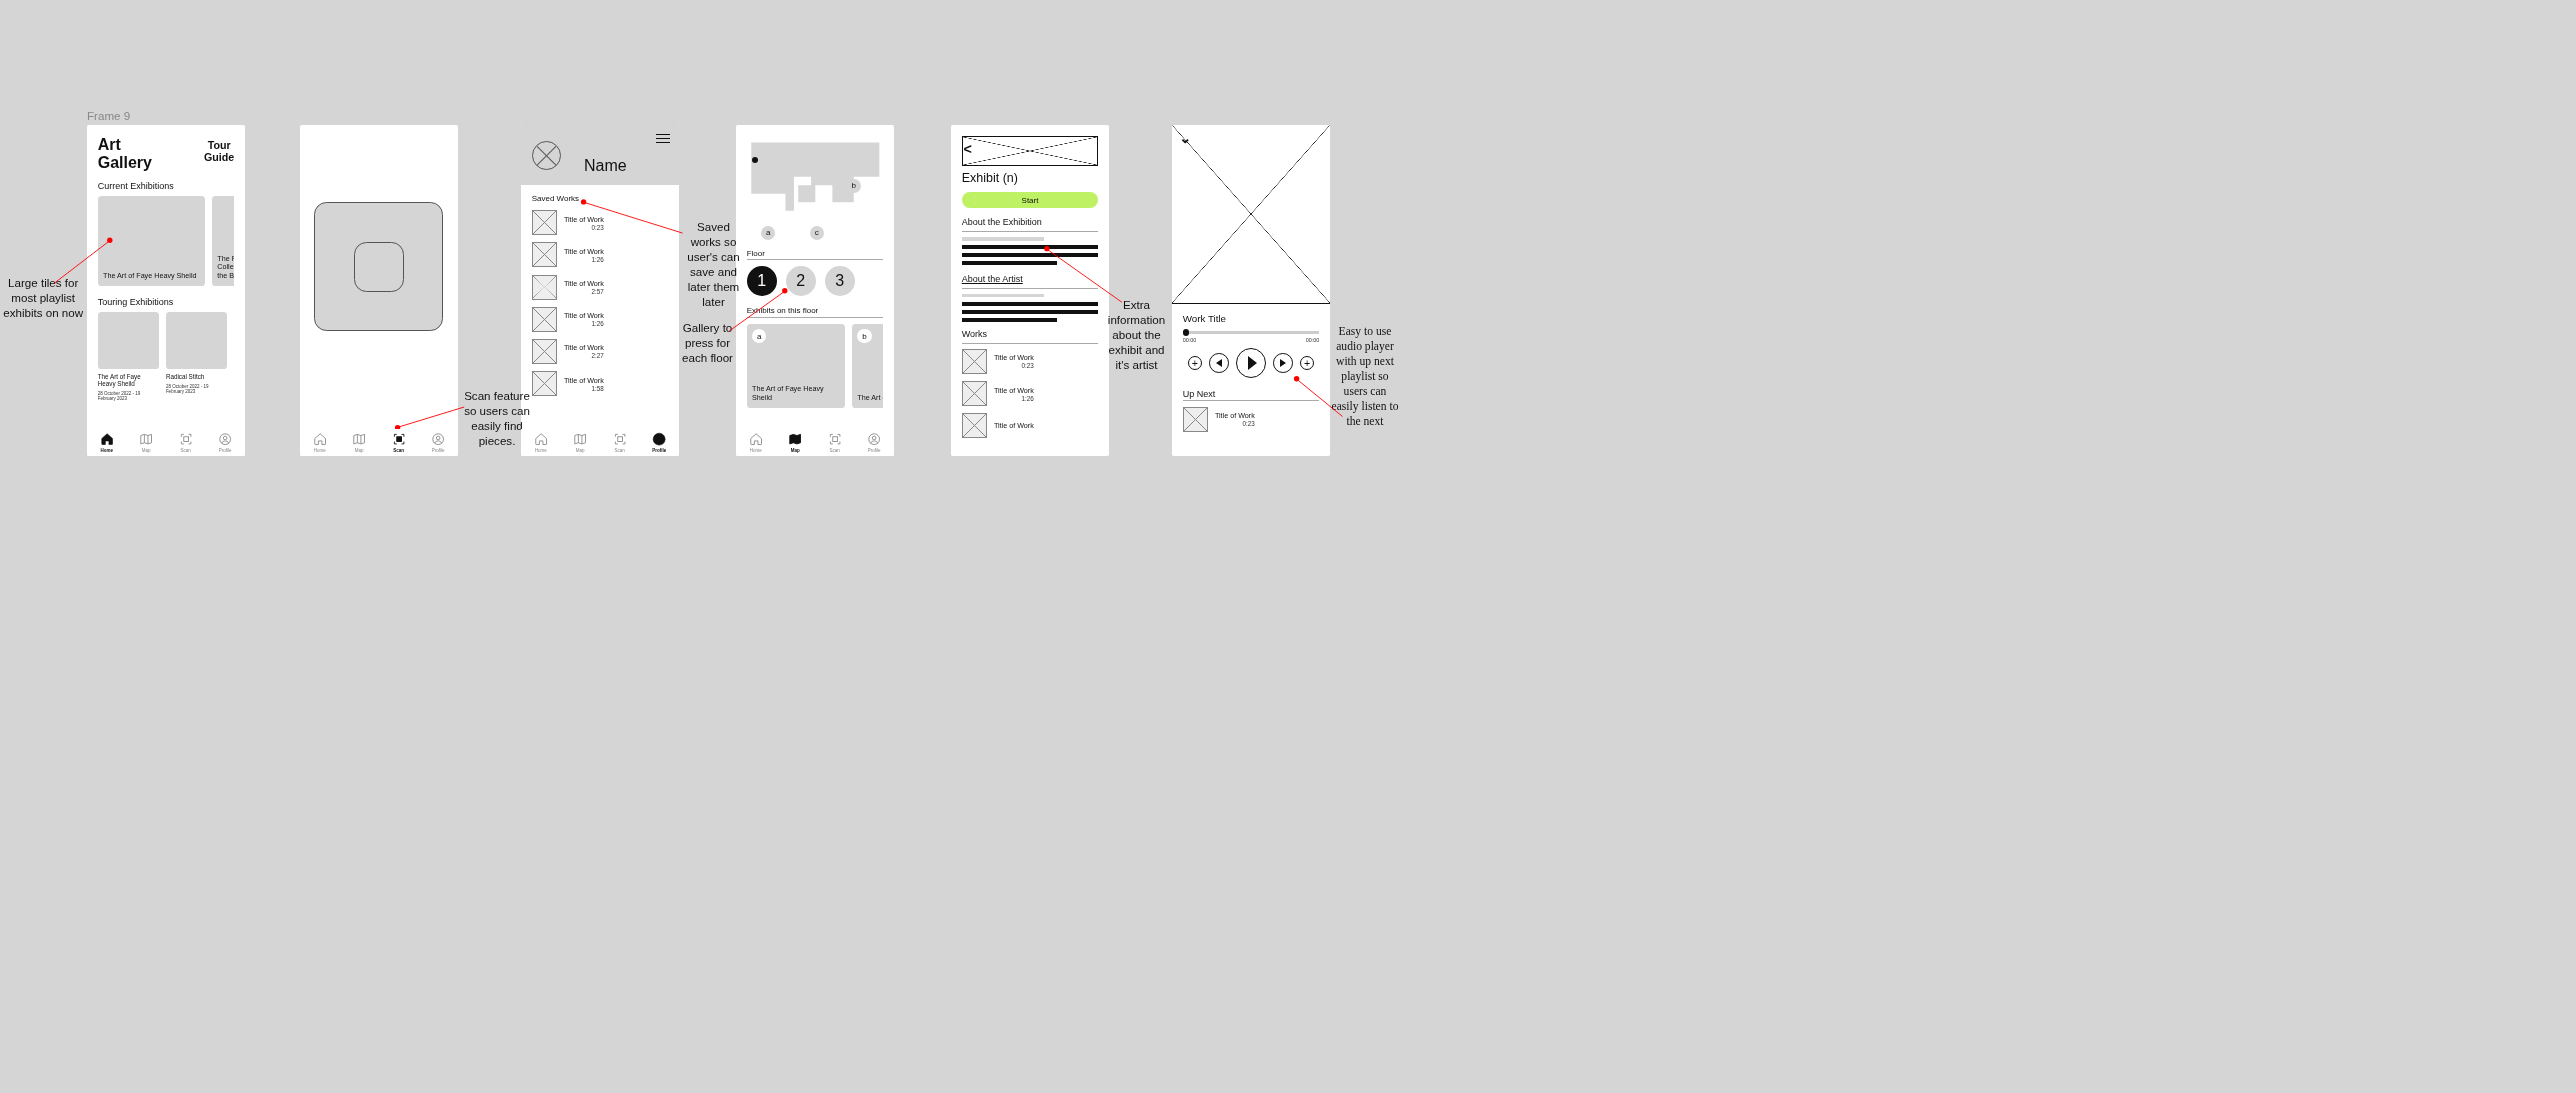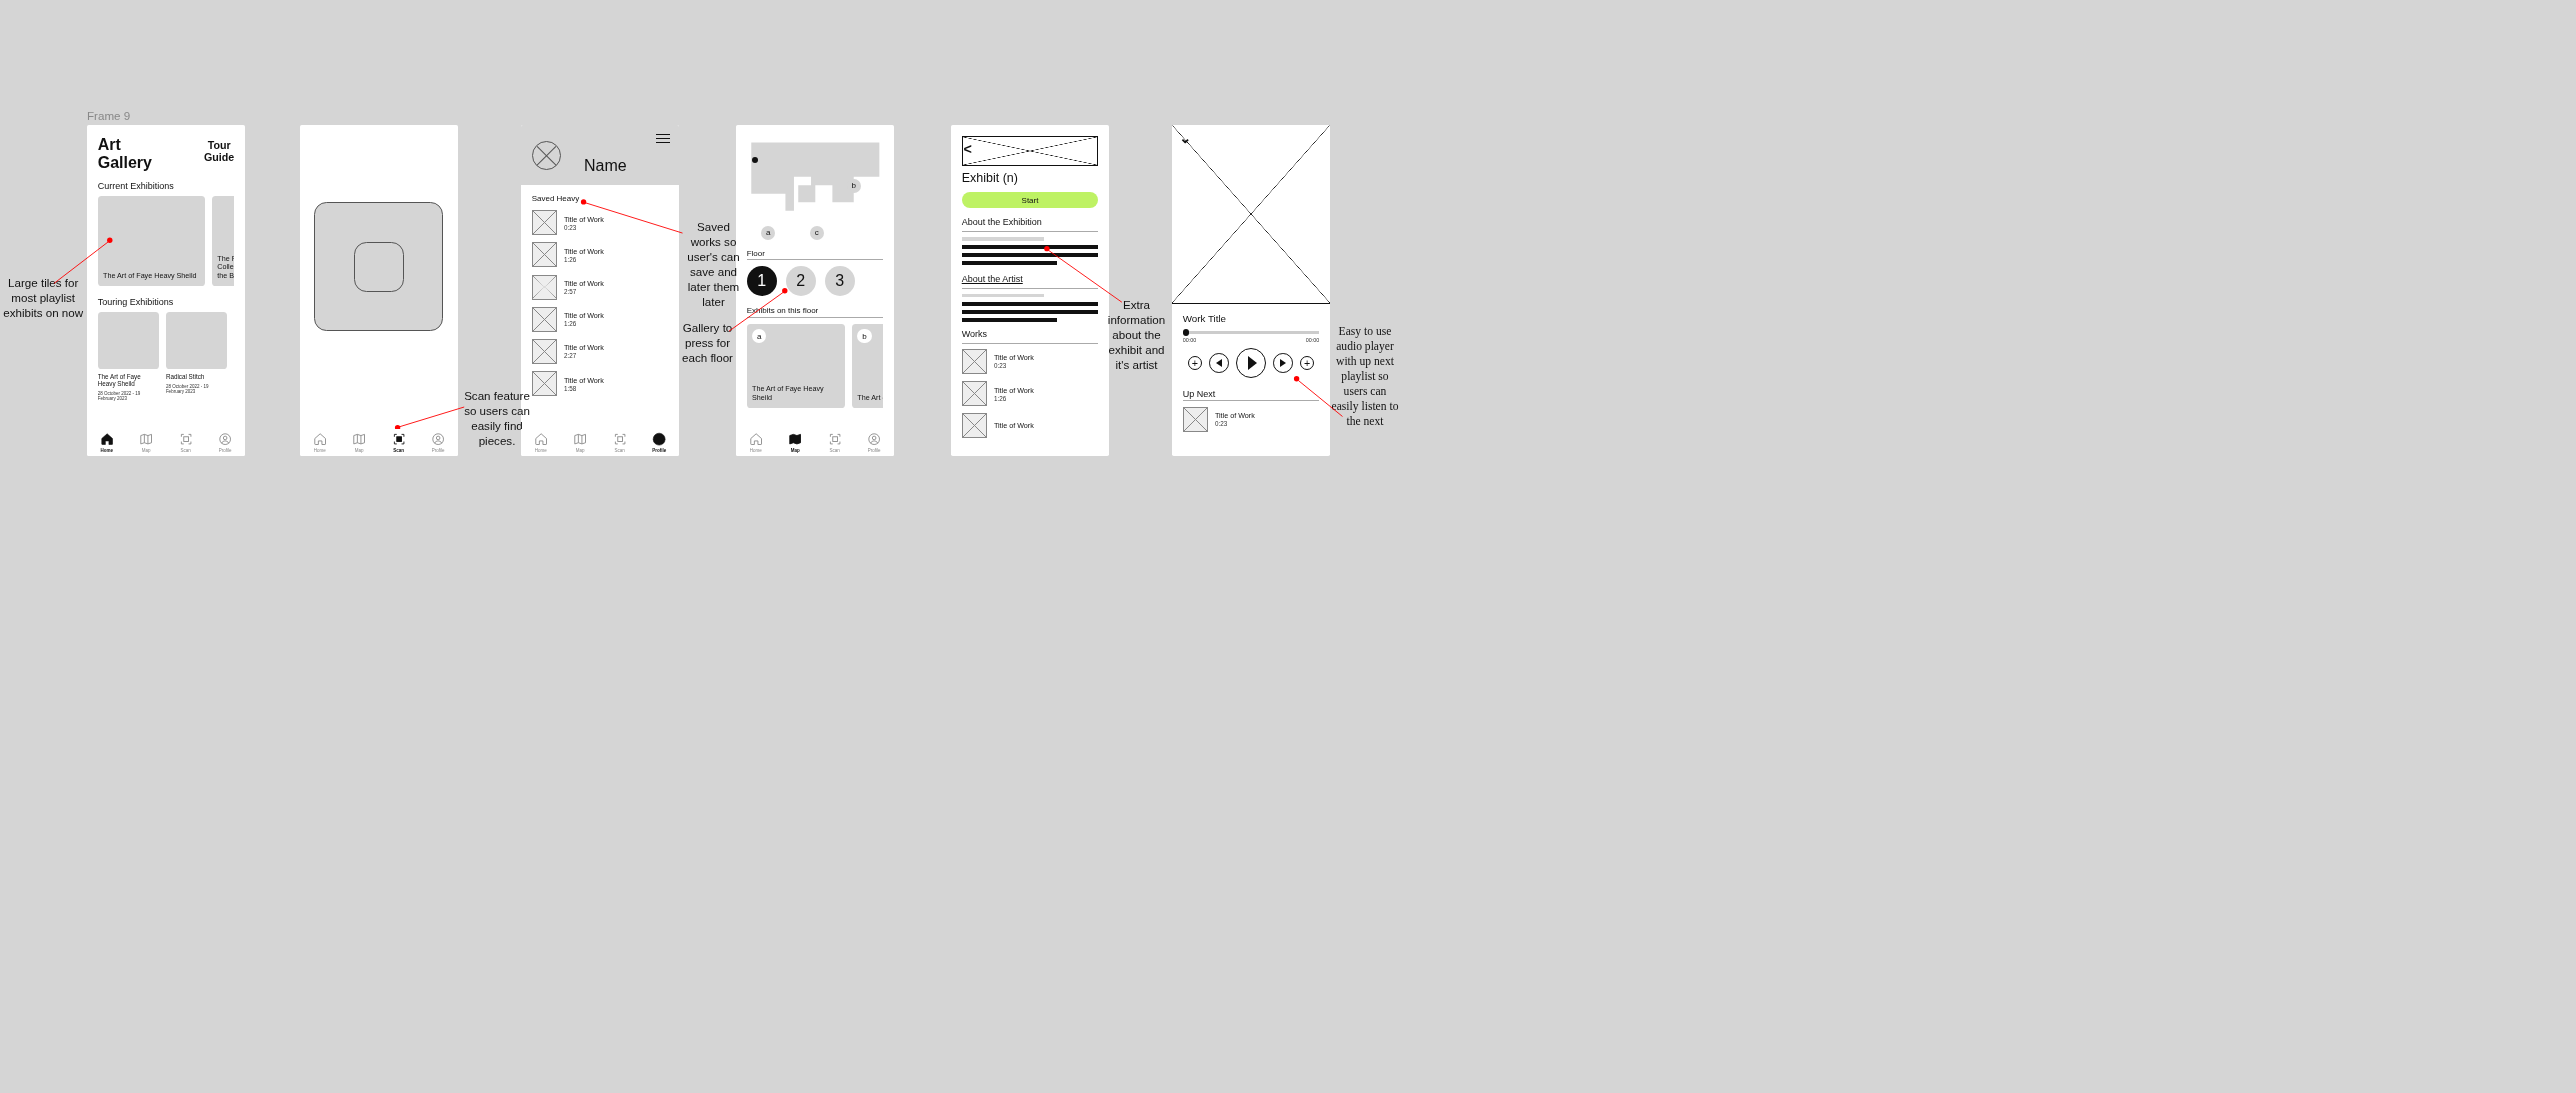--- a/index.html
+++ b/index.html
@@ -122,20 +122,21 @@
   }
   .text-lines div {
     height: 3.6px; background: #111; margin-bottom: 4.5px;
   }
   .text-lines.grey div { background: #d5d5d5; }
   .work-row {
     display: flex;
     align-items: center;
     gap: 7.2px;
     margin-bottom: 7.2px;
+    text-align: right;
   }
   .work-row .thumb-x { width: 25px; height: 25px; flex-shrink: 0; }
   .work-row .meta { display:flex; flex-direction:column; }
   .work-row .title { font-size: 7.2px; }
   .work-row .dur { font-size: 6.3px; color: #333; }
   .annotation {
     position: absolute;
     font-size: 11.6px;
     line-height: 1.3;
     text-align: center;
@@ -269,21 +270,21 @@
     <div style="position:relative;height:60px;background:#d5d5d5;">
       <div class="circle-x" style="position:absolute;left:10.7px;top:16px;width:29px;height:29px;"></div>
       <div style="position:absolute;left:63px;top:32px;font-size:16px;">Name</div>
       <div style="position:absolute;right:9px;top:9px;display:flex;flex-direction:column;gap:2.7px;">
         <div style="width:14.3px;height:1.3px;background:#111;"></div>
         <div style="width:14.3px;height:1.3px;background:#111;"></div>
         <div style="width:14.3px;height:1.3px;background:#111;"></div>
       </div>
     </div>
     <div style="padding:9px 10.7px 0 10.7px;">
-      <div style="font-size:8px;margin-bottom:7.2px;">Saved Heavy</div>
+      <div style="font-size:8px;margin-bottom:7.2px;">Saved Works</div>
       <div id="s3-works">
           <div class="work-row">
             <div class="thumb-x"></div>
             <div class="meta">
               <span class="title">Title of Work</span>
               <span class="dur">0:23</span>
             </div>
           </div>
           <div class="work-row">
             <div class="thumb-x"></div>

